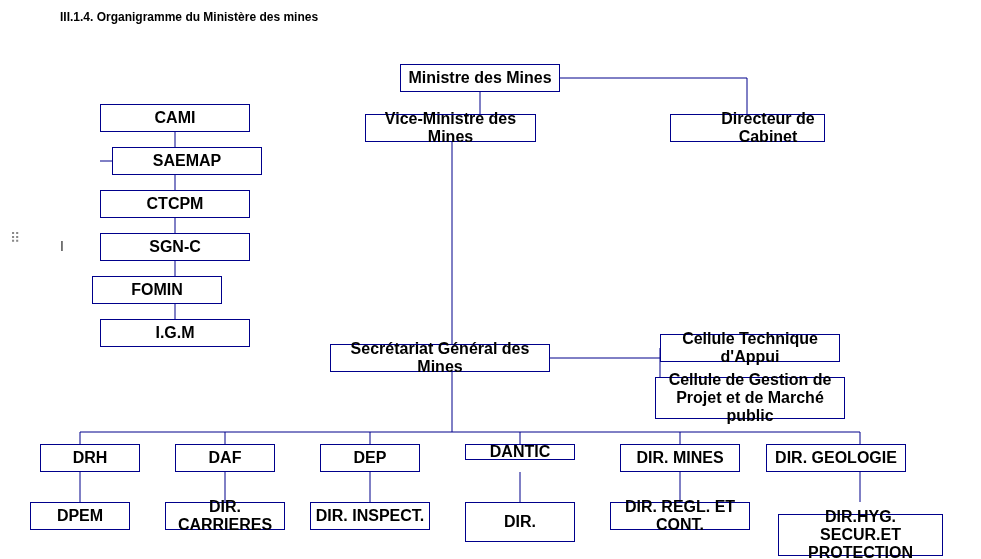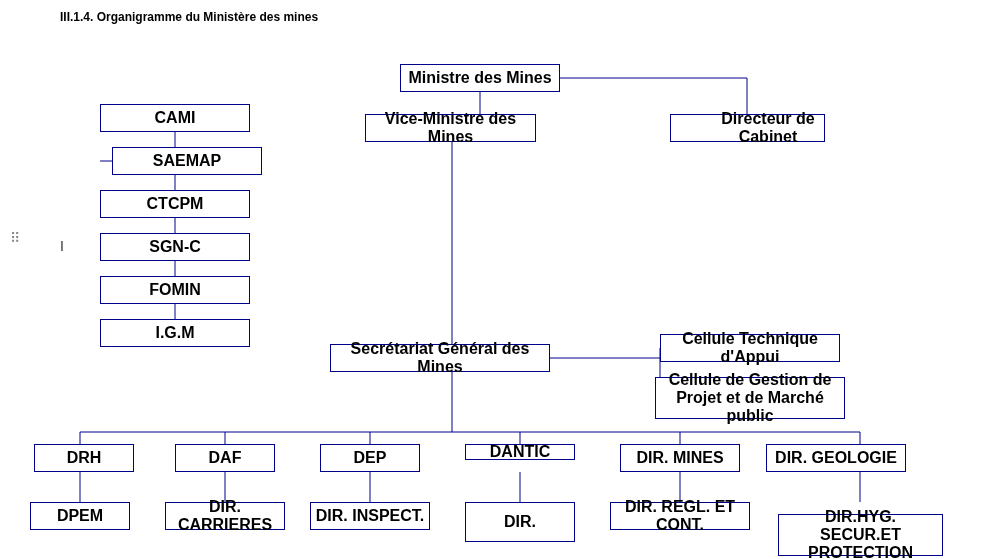--- a/index.html
+++ b/index.html
@@ -142,31 +142,31 @@
     <div class="box" style="left:650px;top:70px;width:155px;height:28px;padding-left:45px;">Directeur de Cabinet</div>
 
     <div class="box" style="left:80px;top:60px;width:150px;height:28px;">CAMI</div>
 
     <div class="box" style="left:80px;top:103px;width:150px;height:28px;margin-left:12px;">SAEMAP</div>
 
     <div class="box" style="left:80px;top:146px;width:150px;height:28px;">CTCPM</div>
 
     <div class="box" style="left:80px;top:189px;width:150px;height:28px;">SGN-C</div>
 
-    <div class="box" style="left:80px;top:232px;width:150px;height:28px;">FOMIN</div>
+    <div class="box" style="left:72px;top:232px;width:130px;height:28px;">FOMIN</div>
 
     <div class="box" style="left:80px;top:275px;width:150px;height:28px;">I.G.M</div>
 
     <div class="box" style="left:310px;top:300px;width:220px;height:28px;">Secrétariat Général des Mines</div>
 
     <div class="box" style="left:640px;top:290px;width:180px;height:28px;">Cellule Technique d'Appui</div>
 
     <div class="box" style="left:635px;top:333px;width:190px;height:42px;">Cellule de Gestion de Projet et de Marché public</div>
 
-    <div class="box" style="left:14px;top:400px;width:100px;height:28px;text-align:right;">DRH</div>
+    <div class="box" style="left:20px;top:400px;width:100px;height:28px;text-align:right;">DRH</div>
 
     <div class="box" style="left:155px;top:400px;width:100px;height:28px;">DAF</div>
 
     <div class="box" style="left:300px;top:400px;width:100px;height:28px;">DEP</div>
 
     <div class="box" style="left:445px;top:400px;width:110px;height:16px;">DANTIC</div>
 
     <div class="box" style="left:600px;top:400px;width:120px;height:28px;">DIR. MINES</div>
 
     <div class="box" style="left:746px;top:400px;width:140px;height:28px;">DIR. GEOLOGIE</div>

